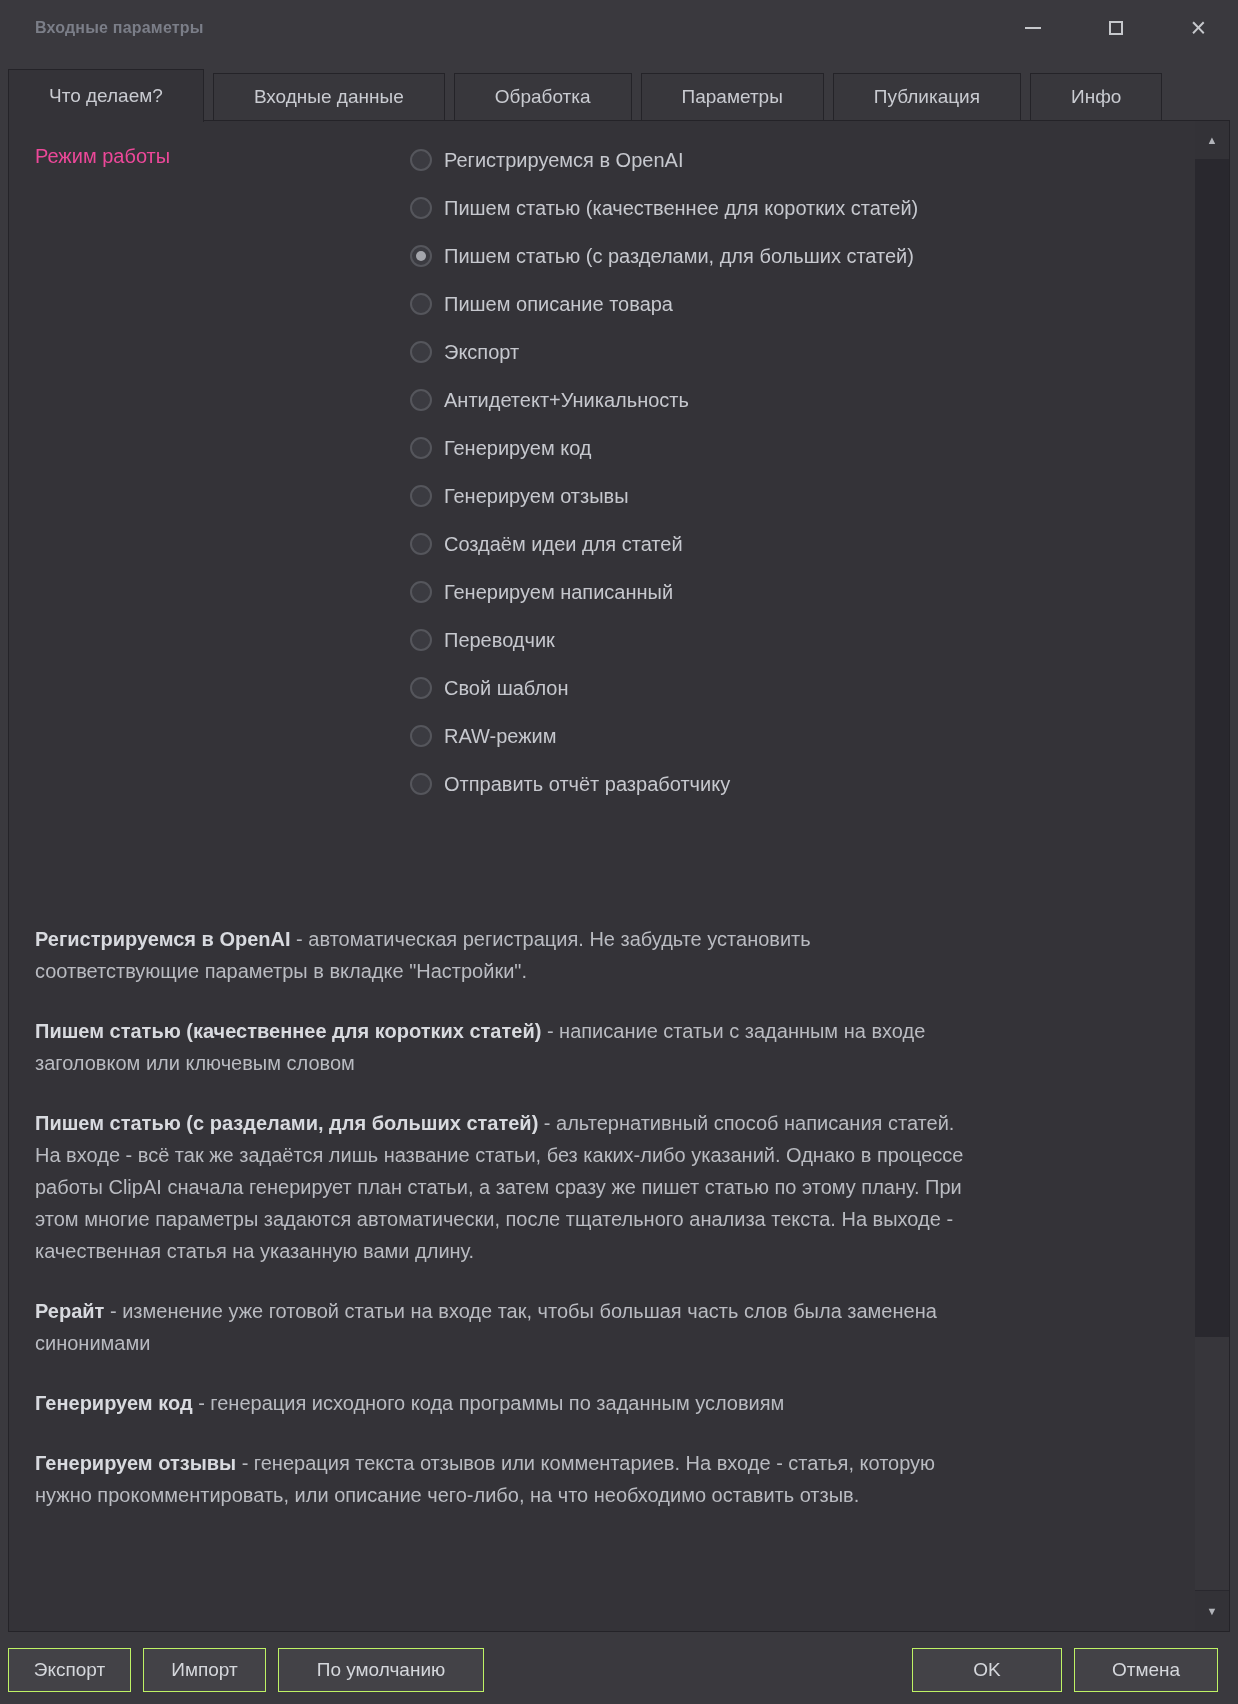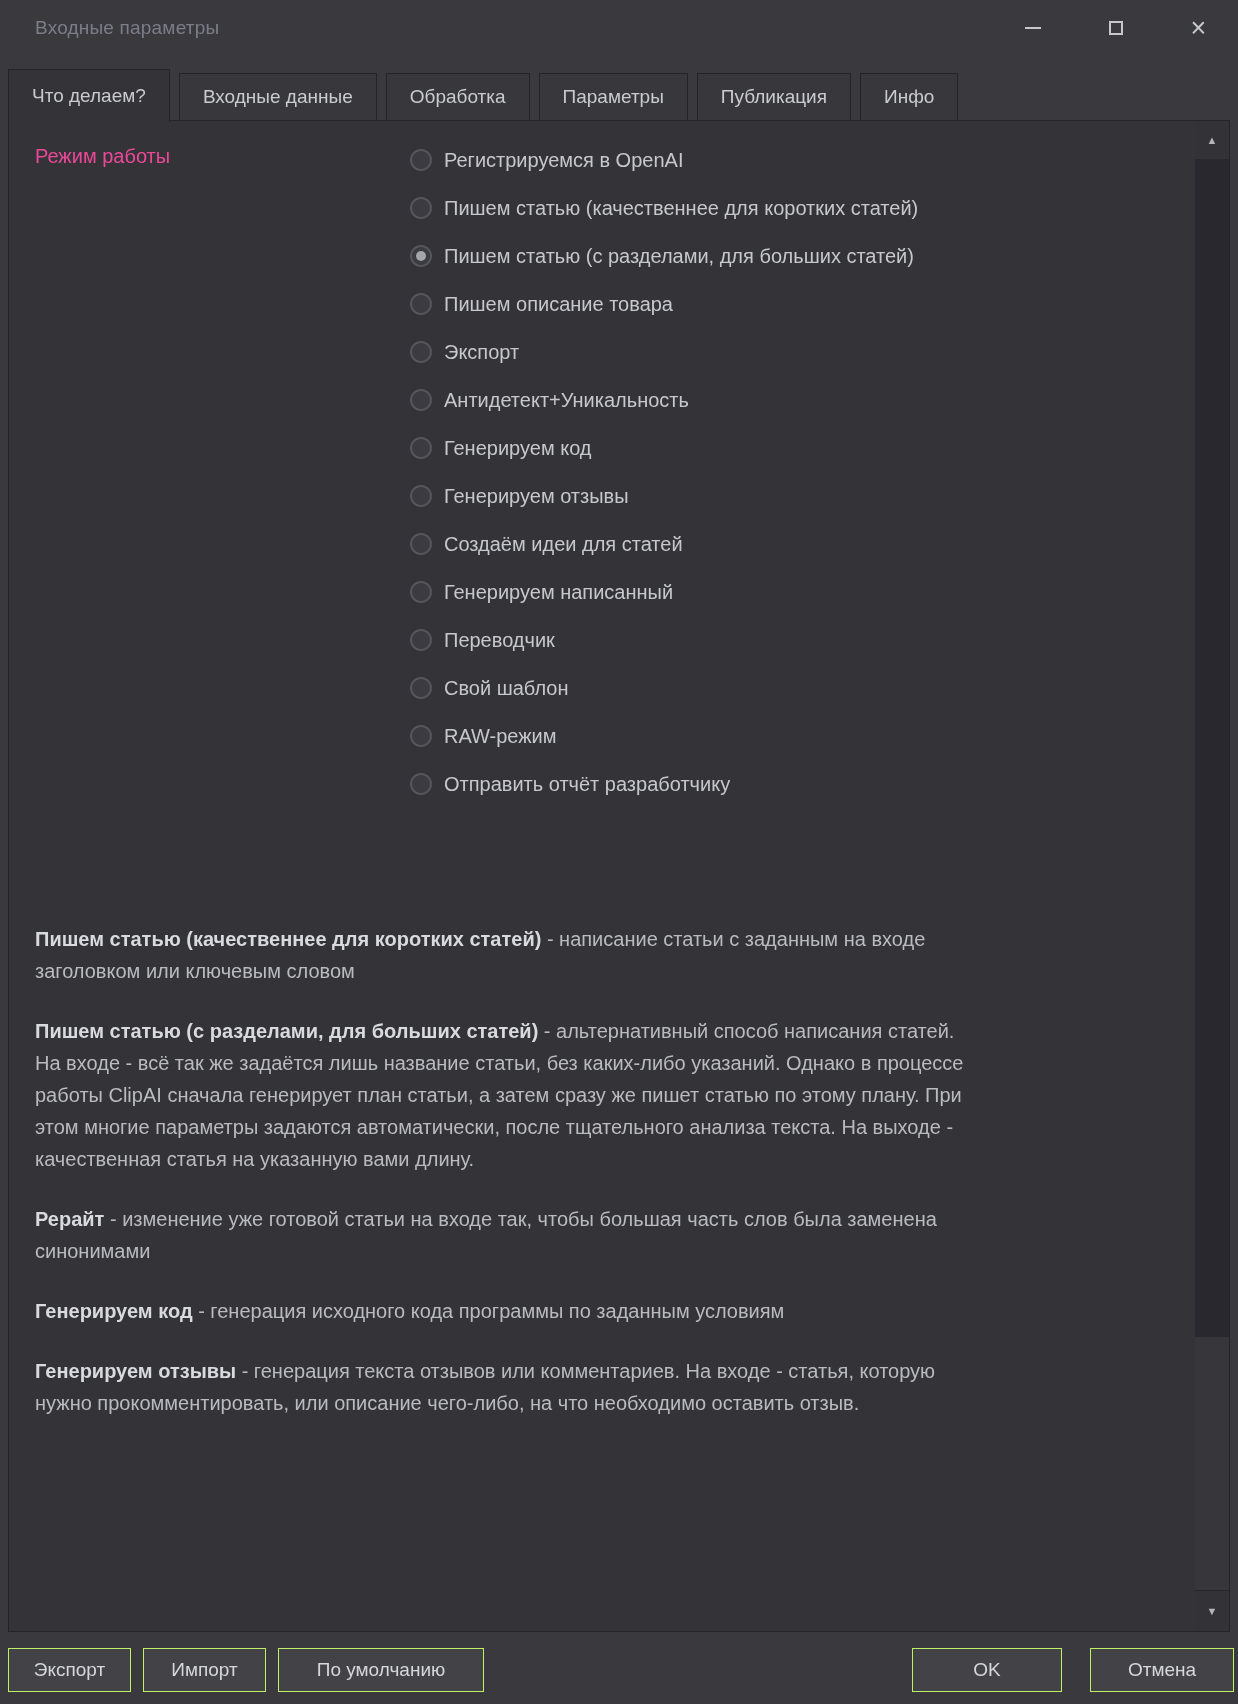--- a/index.html
+++ b/index.html
@@ -9,35 +9,35 @@
     background:#3a393e;
     font-family:"Liberation Sans", sans-serif;
     -webkit-font-smoothing:antialiased;
   }
 
   
   .titlebar { position:absolute; top:0; left:0; right:0; height:56px; background:#3a393e; }
   .title {
     position:absolute; left:35px; top:0; height:56px;
     display:flex; align-items:center;
-    font-size:19px; font-weight:normal; color:#7b7e88; letter-spacing:0.2px;
+    font-size:16px; font-weight:bold; color:#7b7e88; letter-spacing:0.2px;
   }
   .win-controls { position:absolute; right:16px; top:0; height:56px; display:flex; align-items:center; gap:36px; }
   .win-btn { width:47px; height:56px; display:flex; align-items:center; justify-content:center; color:#c6c8cc; cursor:default; }
   .glyph-min { width:16px; height:2px; background:#c6c8cc; }
   .glyph-max { width:14px; height:14px; border:2px solid #c6c8cc; box-sizing:border-box; }
   .glyph-close { font-size:27px; line-height:1; color:#c6c8cc; font-weight:400; }
 
   
   .tabbar {
     position:absolute; left:8px; top:68px; right:8px; height:53px;
     display:flex; align-items:flex-end; gap:9px; z-index:3;
   }
   .tab {
-    height:48px; padding:0 23px; box-sizing:border-box;
+    height:48px; padding:0 40px; box-sizing:border-box;
     background:#38373c; border:1px solid #242328;
     display:flex; align-items:center;
     font-size:19px; color:#c9cbd1; white-space:nowrap; cursor:default;
   }
   .tab.active { height:53px; background:#343338; border-bottom:none; margin-bottom:-1px; }
 
   
   .panel {
     position:absolute; left:8px; right:8px; top:120px; height:1512px;
     background:#343338; border:1px solid #242328; box-sizing:border-box;
@@ -79,21 +79,21 @@
   .btn {
     position:absolute; top:16px; height:44px;
     background:#434247; border:1px solid #bef264; box-sizing:border-box;
     display:flex; align-items:center; justify-content:center;
     font-size:19px; color:#d5d7dc; cursor:default;
   }
   #btn-export  { left:8px;    width:123px; }
   #btn-import  { left:143px;  width:123px; }
   #btn-default { left:278px;  width:206px; }
   #btn-ok      { left:912px;  width:150px; }
-  #btn-cancel  { left:1074px; width:144px;margin-left:16px; }
+  #btn-cancel  { left:1074px; width:144px; }
 </style>
 </head>
 <body>
 
 <div class="titlebar">
   <div class="title">Входные параметры</div>
   <div class="win-controls">
     <div class="win-btn">
       <span class="glyph-min"></span>
     </div>
@@ -211,20 +211,21 @@
   </div>
       <div class="opt">
     <span class="radio">
           <span class="dot"></span>
         </span>
     <span class="opt-label">Отправить отчёт разработчику</span>
   </div>
     </div>
 
   <div class="descs" id="descs">
+      <p class="desc"><b class="term">Регистрируемся в OpenAI</b> <span class="dtext">- автоматическая регистрация. Не забудьте установить соответствующие параметры в вкладке "Настройки".</span></p>
       <p class="desc"><b class="term">Пишем статью (качественнее для коротких статей)</b> <span class="dtext">- написание статьи с заданным на входе заголовком или ключевым словом</span></p>
       <p class="desc"><b class="term">Пишем статью (с разделами, для больших статей)</b> <span class="dtext">- альтернативный способ написания статей. На входе - всё так же задаётся лишь название статьи, без каких-либо указаний. Однако в процессе работы ClipAI сначала генерирует план статьи, а затем сразу же пишет статью по этому плану. При этом многие параметры задаются автоматически, после тщательного анализа текста. На выходе - качественная статья на указанную вами длину.</span></p>
       <p class="desc"><b class="term">Рерайт</b> <span class="dtext">- изменение уже готовой статьи на входе так, чтобы большая часть слов была заменена синонимами</span></p>
       <p class="desc"><b class="term">Генерируем код</b> <span class="dtext">- генерация исходного кода программы по заданным условиям</span></p>
       <p class="desc"><b class="term">Генерируем отзывы</b> <span class="dtext">- генерация текста отзывов или комментариев. На входе - статья, которую нужно прокомментировать, или описание чего-либо, на что необходимо оставить отзыв.</span></p>
       <p class="desc"> </p>
     </div>
 
   <div class="scrollbar">
     <div class="scroll-btn up">

